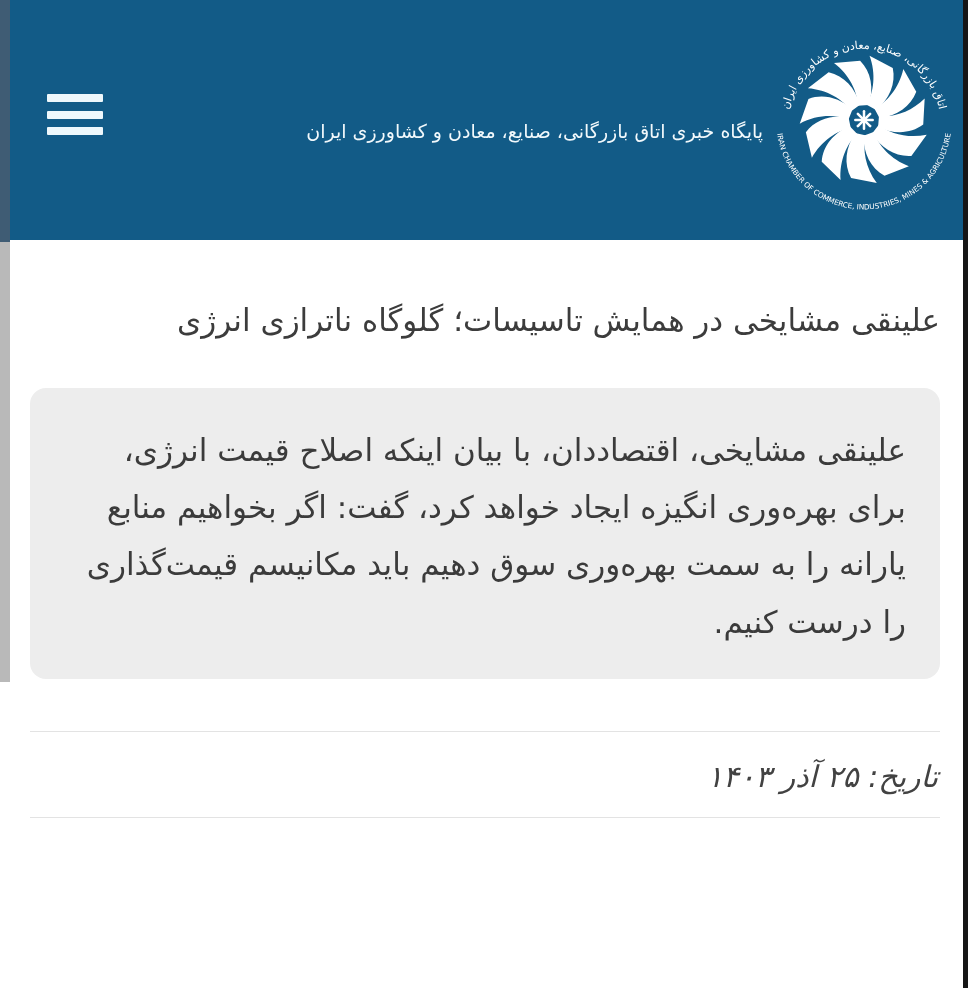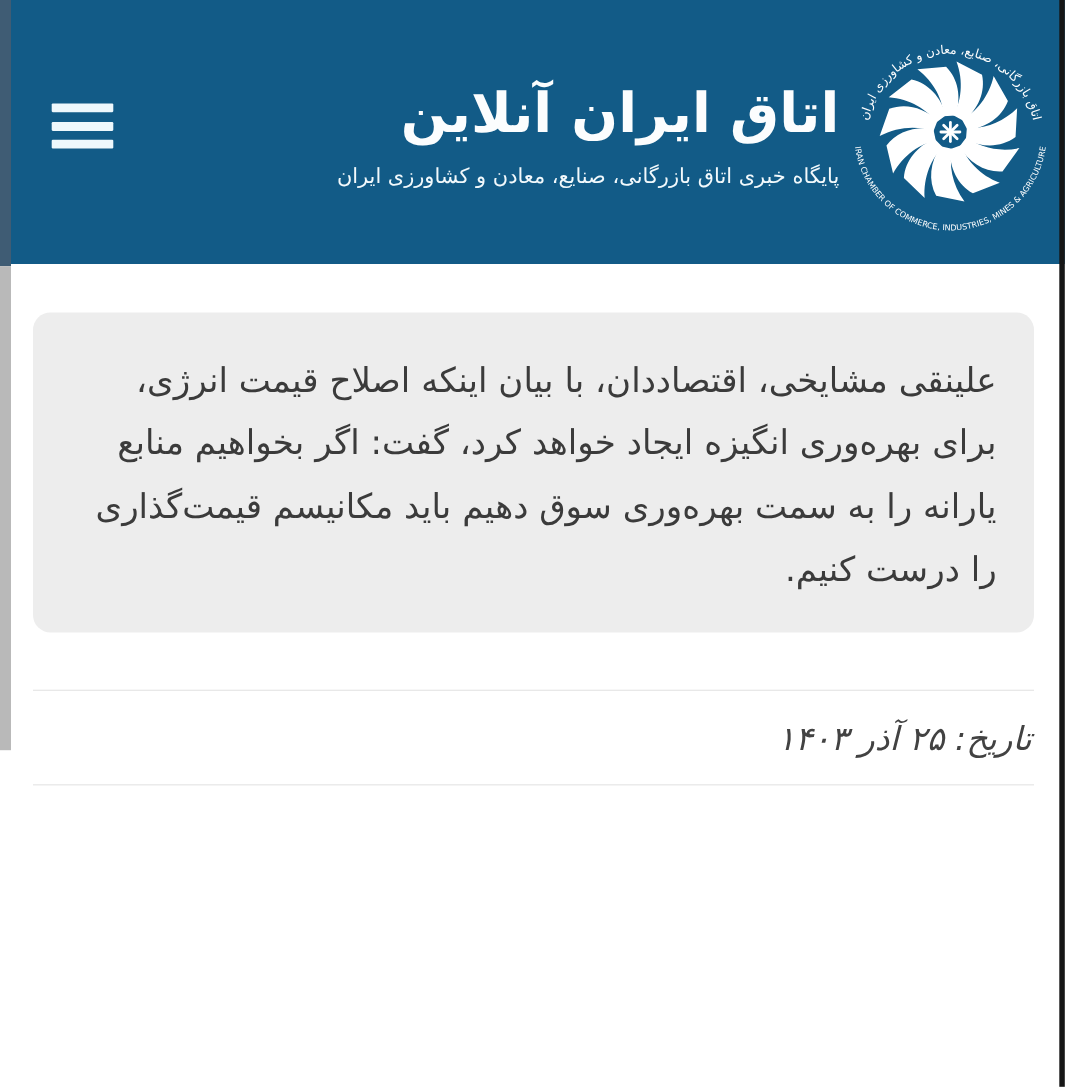--- a/index.html
+++ b/index.html
@@ -125,27 +125,27 @@
         </g>
         <g stroke="#ffffff" stroke-width="2.6" stroke-linecap="round">
           <line x1="0" y1="-9" x2="0" y2="9"></line>
           <line x1="-9" y1="0" x2="9" y2="0"></line>
           <line x1="-6.4" y1="-6.4" x2="6.4" y2="6.4"></line>
           <line x1="-6.4" y1="6.4" x2="6.4" y2="-6.4"></line>
         </g>
       </svg>
     </div>
     <div class="brand-text">
-      <div class="site-title">اتاق ایران آنلاین</div>
       <div class="site-subtitle">پایگاه خبری اتاق بازرگانی، صنایع، معادن و کشاورزی ایران</div>
     </div>
   </div>
 </header>
 
 <main class="article">
+  <p class="kicker">علینقی مشایخی در همایش تاسیسات؛ گلوگاه ناترازی انرژی</p>
 
 
   <div class="lead-box">
     <p>علینقی مشایخی، اقتصاددان، با بیان اینکه اصلاح قیمت انرژی، برای بهره‌وری انگیزه ایجاد خواهد کرد، گفت: اگر بخواهیم منابع یارانه را به سمت بهره‌وری سوق دهیم باید مکانیسم قیمت‌گذاری را درست کنیم.</p>
   </div>
 
   <hr class="divider top-gap">
 
   <div class="date-line">تاریخ: ۲۵ آذر ۱۴۰۳</div>
 

